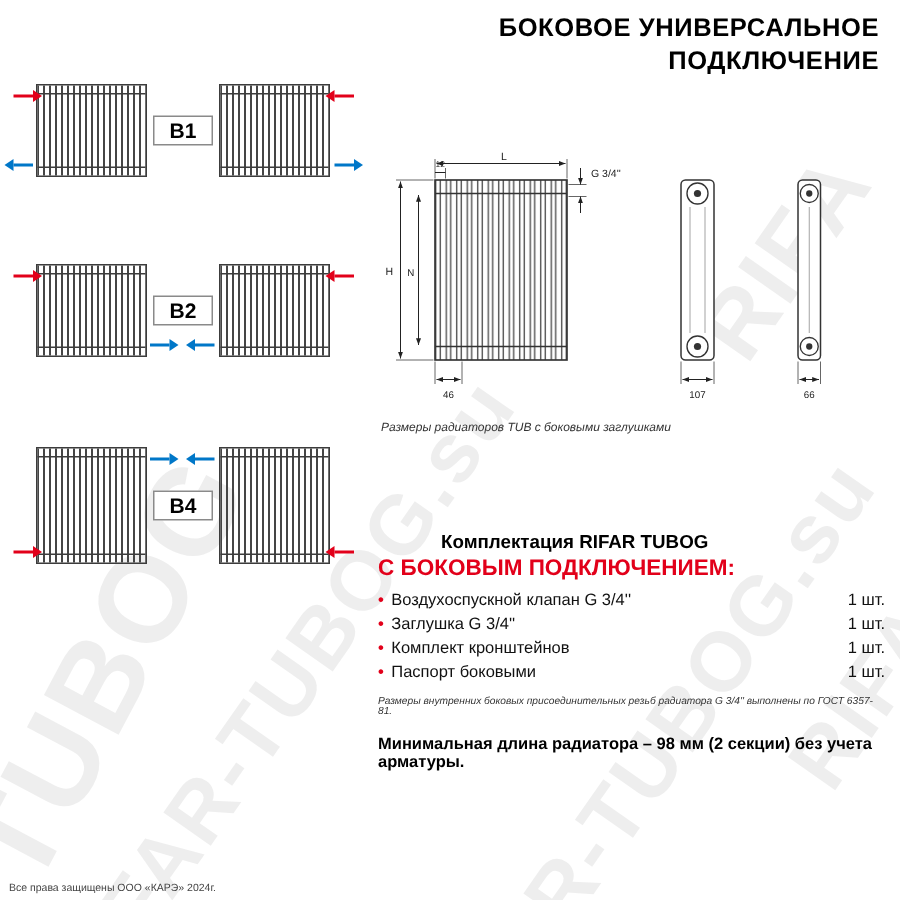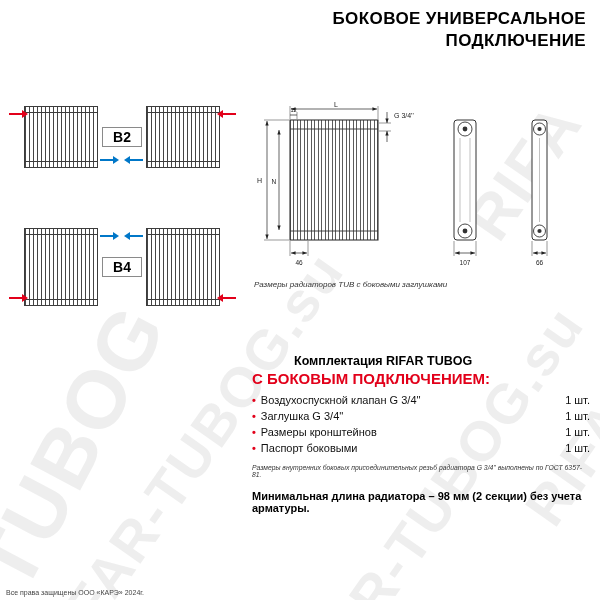--- a/index.html
+++ b/index.html
@@ -76,20 +76,29 @@
 </div>
 
 <div class="content">
 
   <div class="header">
     <div>БОКОВОЕ УНИВЕРСАЛЬНОЕ</div>
     <div>ПОДКЛЮЧЕНИЕ</div>
   </div>
 
   <div class="schemes">
+    <div class="scheme-row short mt1">
+      <div class="rad left"></div>
+      <div class="scheme-label">В1</div>
+      <div class="rad right"></div>
+    <span class="arrow right red p-left-tl"></span>
+        <span class="arrow left blue p-left-bl"></span>
+        <span class="arrow left red p-right-tr"></span>
+        <span class="arrow right blue p-right-br"></span>
+      </div>
     <div class="scheme-row short mt2">
       <div class="rad left"></div>
       <div class="scheme-label">В2</div>
       <div class="rad right"></div>
     <span class="arrow right red p-left-tl"></span>
         <span class="arrow right blue p-left-br"></span>
         <span class="arrow left red p-right-tr"></span>
         <span class="arrow left blue p-right-bl"></span>
       </div>
     <div class="scheme-row tall mt4">
@@ -178,21 +187,21 @@
     <ul class="spec-list">
       <li>
         <span class="item-label">Воздухоспускной клапан G 3/4''</span>
         <span class="item-qty">1 шт.</span>
       </li>
       <li>
         <span class="item-label">Заглушка G 3/4''</span>
         <span class="item-qty">1 шт.</span>
       </li>
       <li>
-        <span class="item-label">Размеры кронштейнов</span>
+        <span class="item-label">Комплект кронштейнов</span>
         <span class="item-qty">1 шт.</span>
       </li>
       <li>
         <span class="item-label">Паспорт боковыми</span>
         <span class="item-qty">1 шт.</span>
       </li>
     </ul>
     <div class="spec-note">Размеры внутренних боковых присоединительных резьб радиатора G 3/4'' выполнены по ГОСТ 6357-81.</div>
     <div class="spec-minlength">Минимальная длина радиатора – 98 мм (2 секции) без учета арматуры.</div>
   </div>

